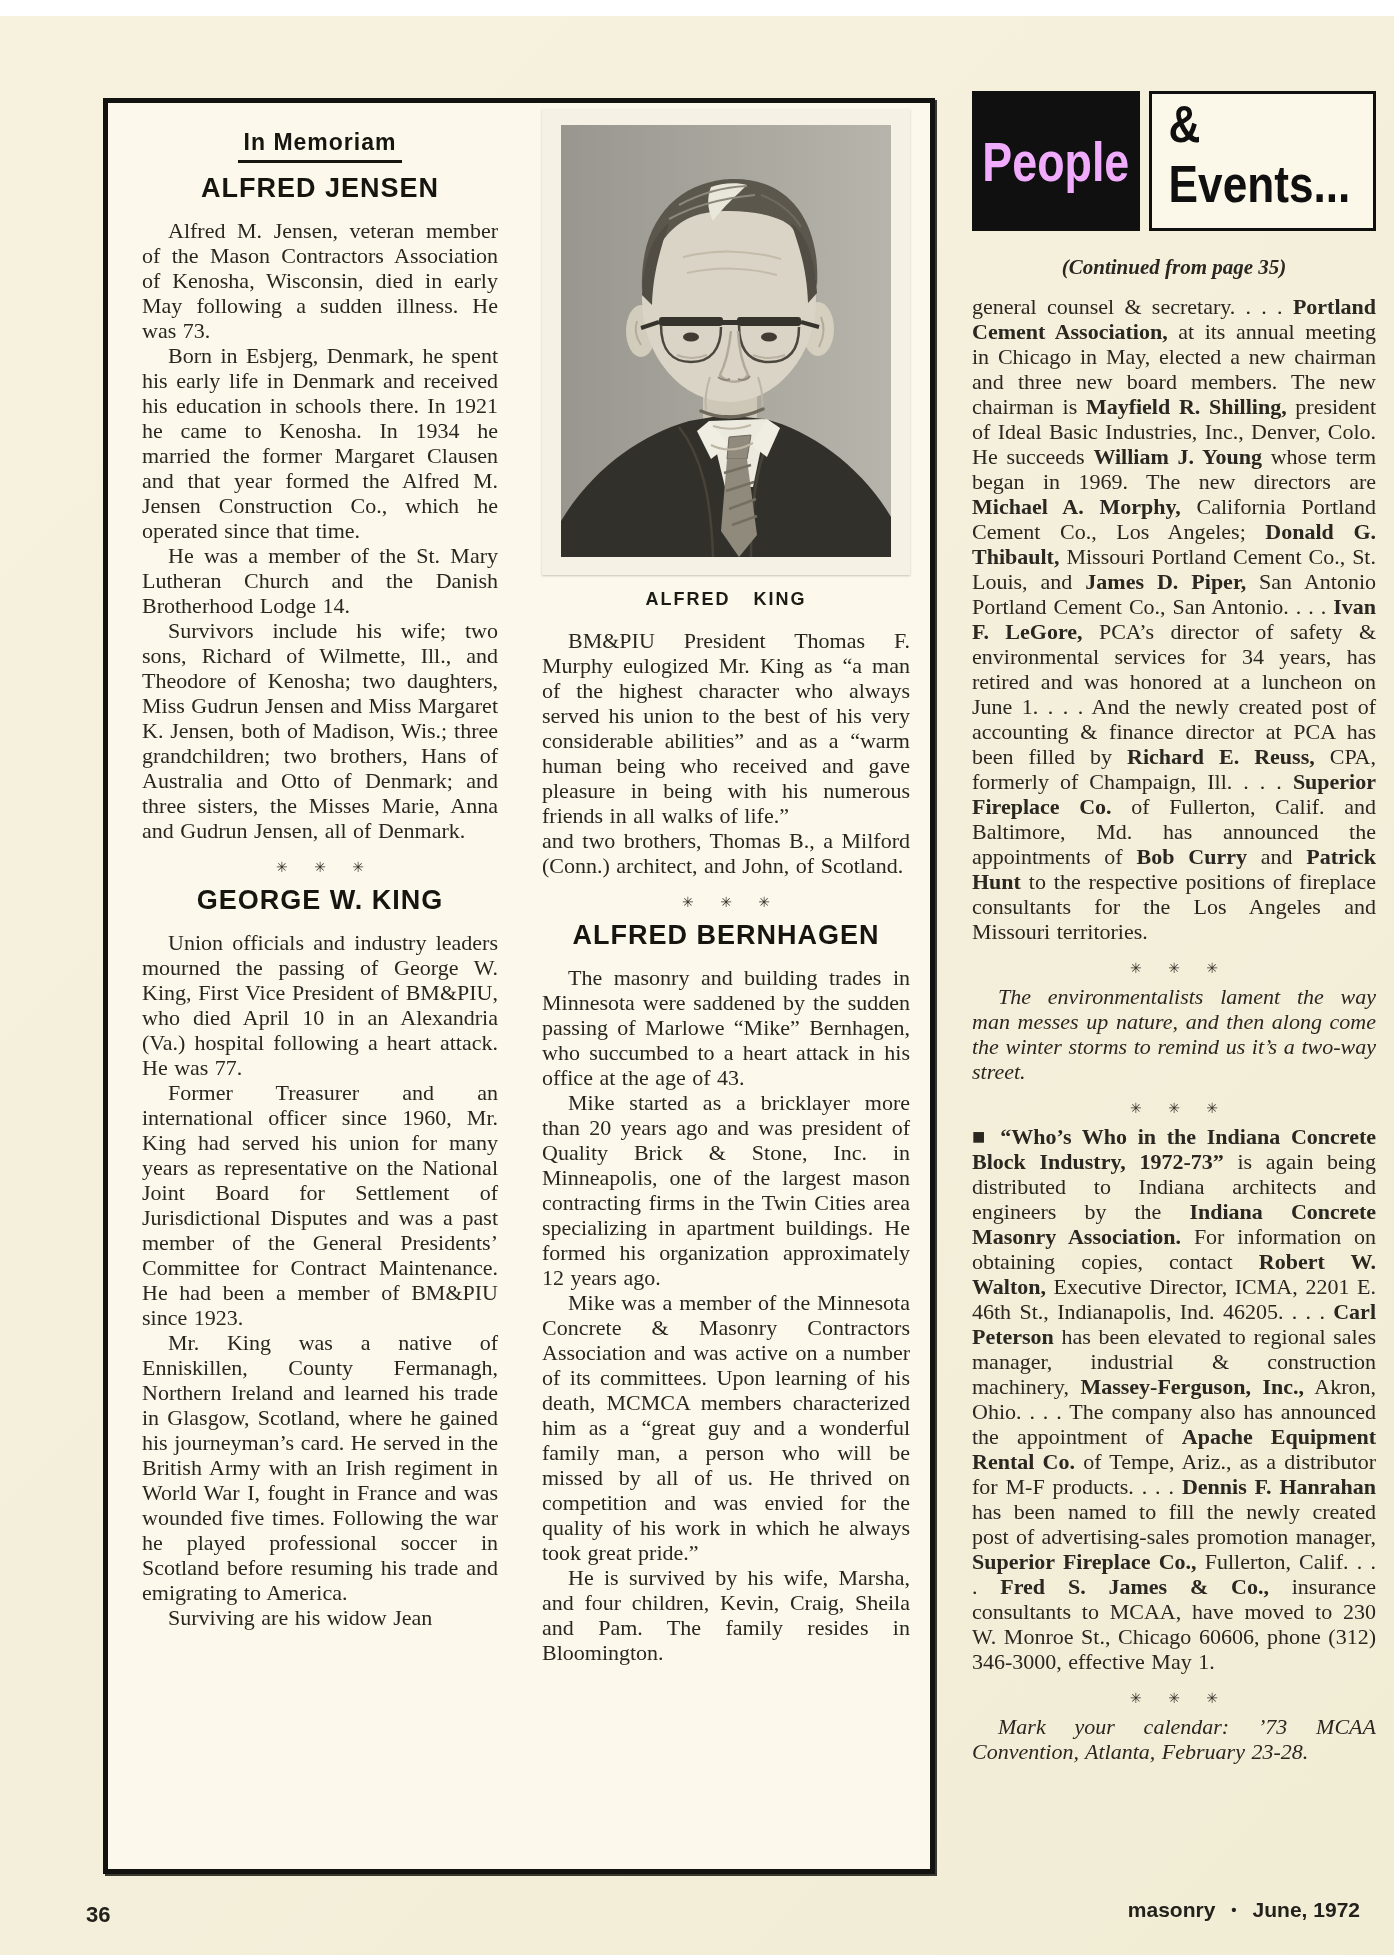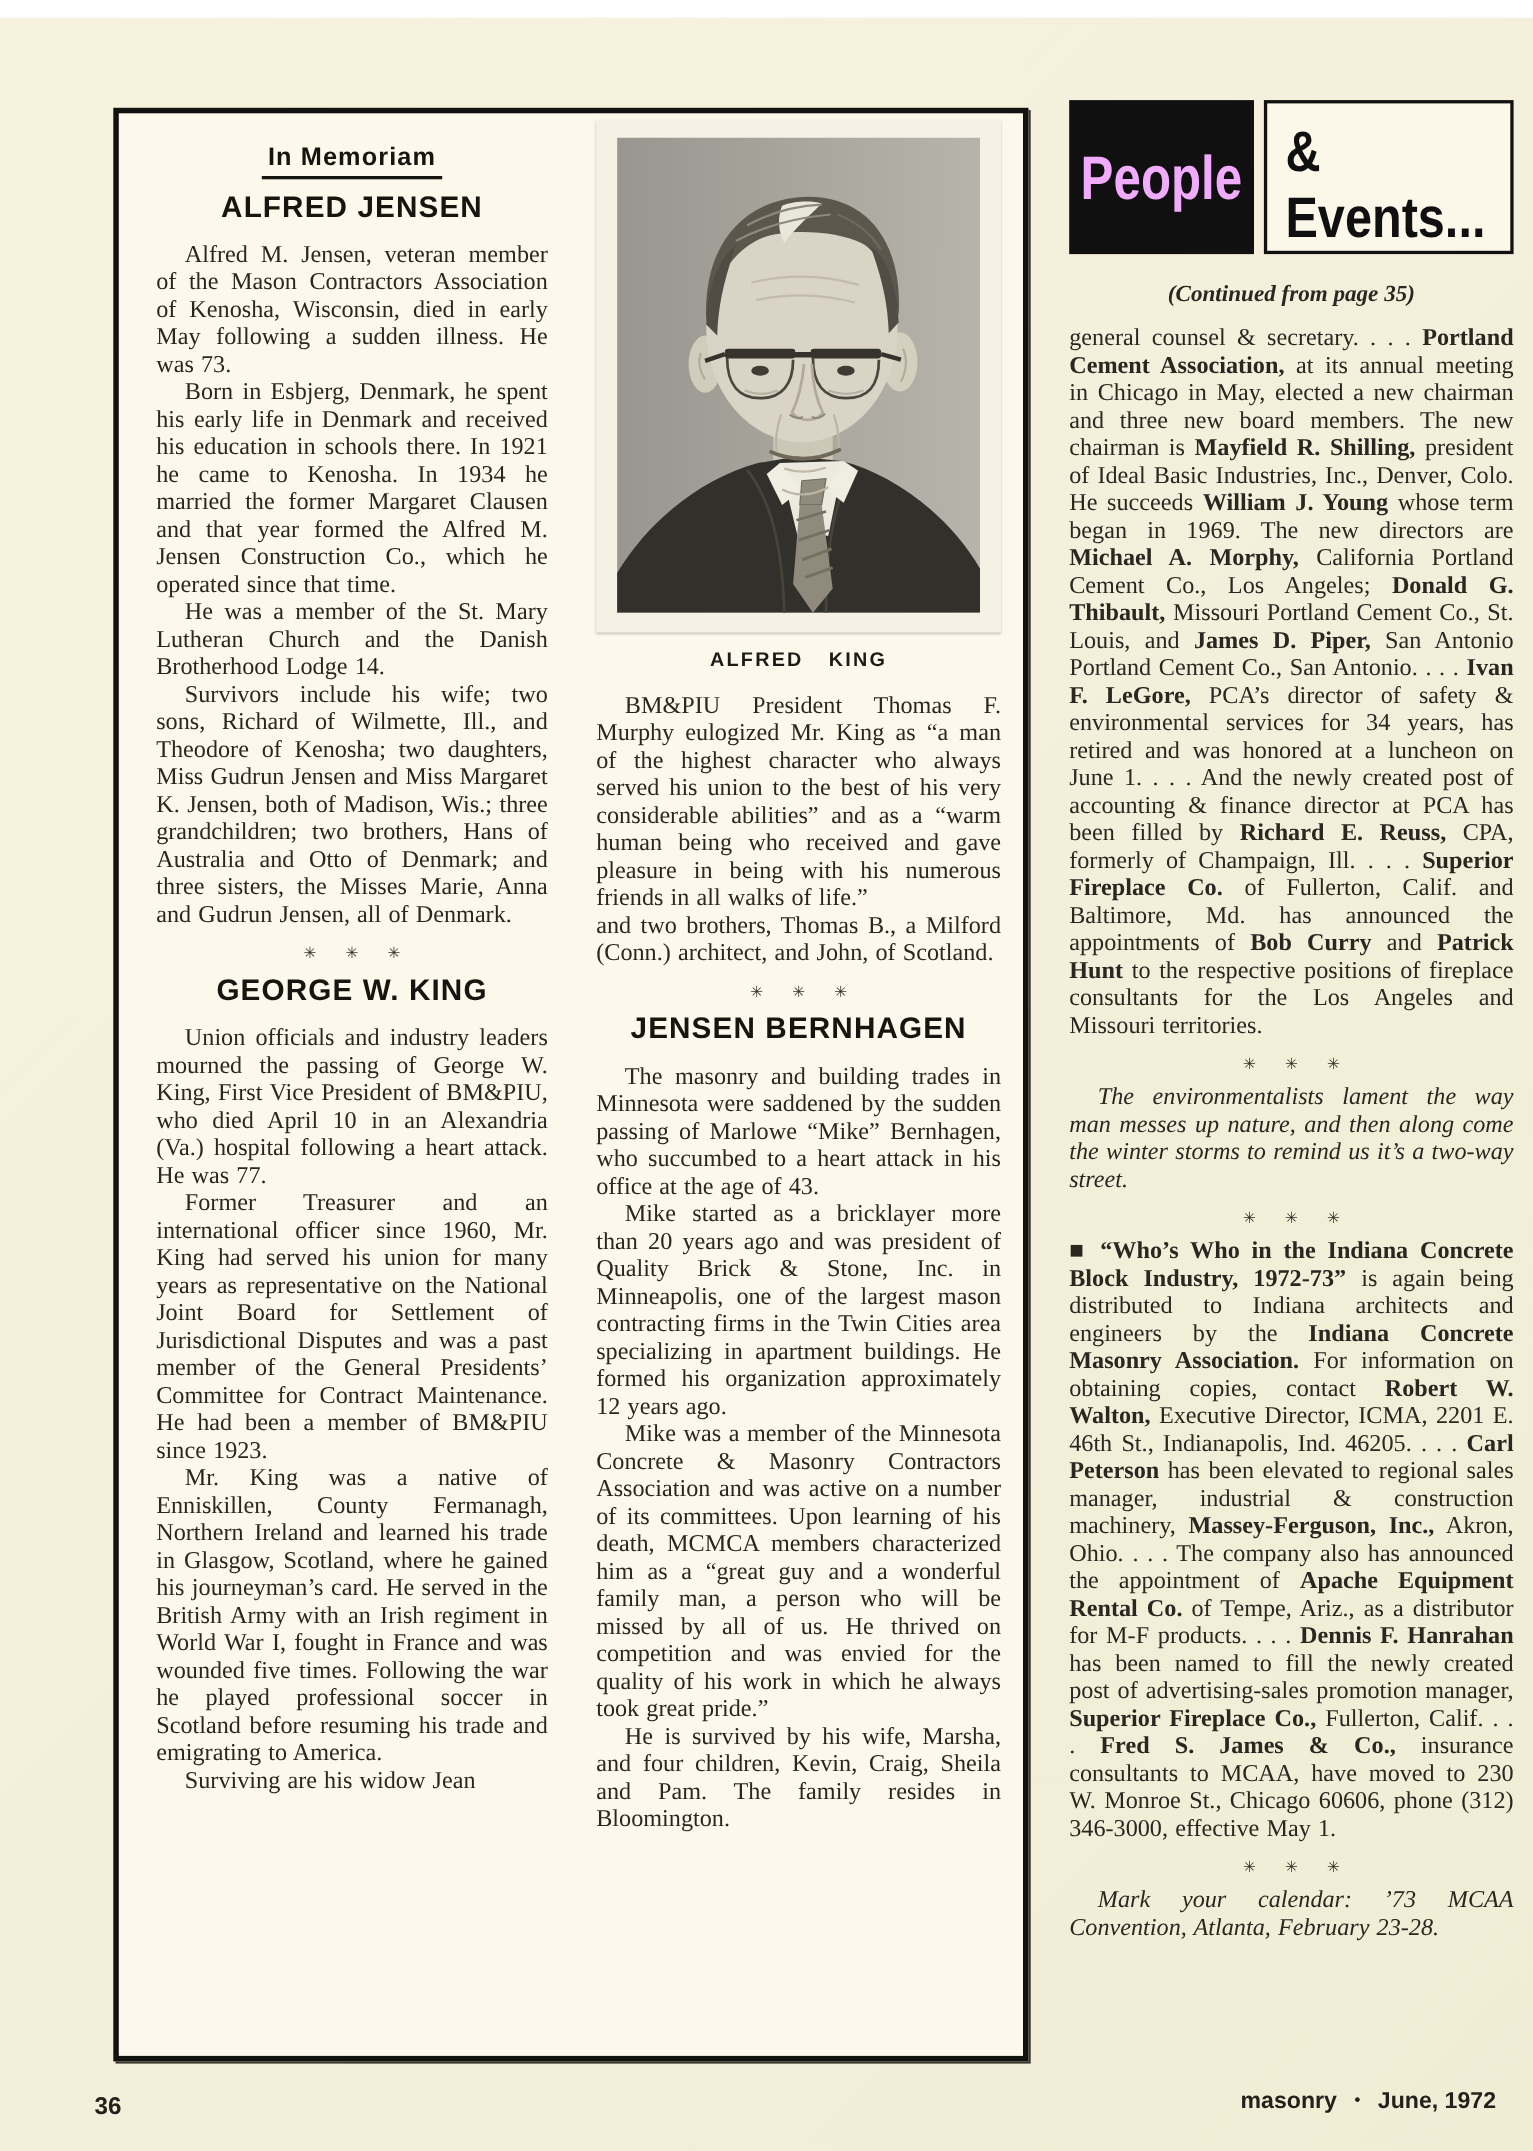--- a/index.html
+++ b/index.html
@@ -80,21 +80,21 @@
     display:flex;align-items:center;justify-content:center;
   }
   .pe-people span{
     font-family:"Liberation Sans","DejaVu Sans",sans-serif;
     font-weight:bold;font-size:56px;
     transform:scaleX(.8);
   }
   .pe-events{
     flex:1;background:#fbf8ea;color:#101010;
     border:3px solid #101010;
-    display:flex;align-items:flex-end;justify-content:center;
+    display:flex;align-items:flex-start;justify-content:center;
   }
   .pe-events span{
     font-family:"Liberation Sans","DejaVu Sans",sans-serif;
     font-weight:bold;font-size:52px;
     transform:scaleX(.85);
   }
   .continued{
     text-align:center;
     font-style:italic;font-weight:bold;font-size:21px;
     margin:0 0 14px;
@@ -213,21 +213,21 @@
           <path d="M140,286 Q170,299 202,284" stroke="#6f695c" stroke-width="3.5" fill="none" stroke-linecap="round"></path>
           <path d="M152,301 Q170,307 190,300" stroke="#c0b9a8" stroke-width="2" fill="none"></path>
           <path d="M150,320 Q170,330 192,318" stroke="#bcb5a4" stroke-width="2" fill="none"></path>
         </svg>
       </div>
       <div class="photo-caption">ALFRED KING</div>
 
       <p class="body ind">BM&amp;PIU President Thomas F. Murphy eulogized Mr. King as “a man of the highest character who always served his union to the best of his very considerable abilities” and as a “warm human being who received and gave pleasure in being with his numerous friends in all walks of life.”</p>
       <p class="body">and two brothers, Thomas B., a Milford (Conn.) architect, and John, of Scotland.</p>
       <div class="stars">✳ ✳ ✳</div>
-      <div class="obit-title">JENSEN BERNHAGEN</div>
+      <div class="obit-title">ALFRED BERNHAGEN</div>
       <p class="body ind">The masonry and building trades in Minnesota were saddened by the sudden passing of Marlowe “Mike” Bernhagen, who succumbed to a heart attack in his office at the age of 43.</p>
       <p class="body ind">Mike started as a bricklayer more than 20 years ago and was president of Quality Brick &amp; Stone, Inc. in Minneapolis, one of the largest mason contracting firms in the Twin Cities area specializing in apartment buildings. He formed his organization approximately 12 years ago.</p>
       <p class="body ind">Mike was a member of the Minnesota Concrete &amp; Masonry Contractors Association and was active on a number of its committees. Upon learning of his death, MCMCA members characterized him as a “great guy and a wonderful family man, a person who will be missed by all of us. He thrived on competition and was envied for the quality of his work in which he always took great pride.”</p>
       <p class="body ind">He is survived by his wife, Marsha, and four children, Kevin, Craig, Sheila and Pam. The family resides in Bloomington.</p>
     </div>
   </div>
 
   <div class="col-right">
     <div class="pe-header">
       <div class="pe-people">

